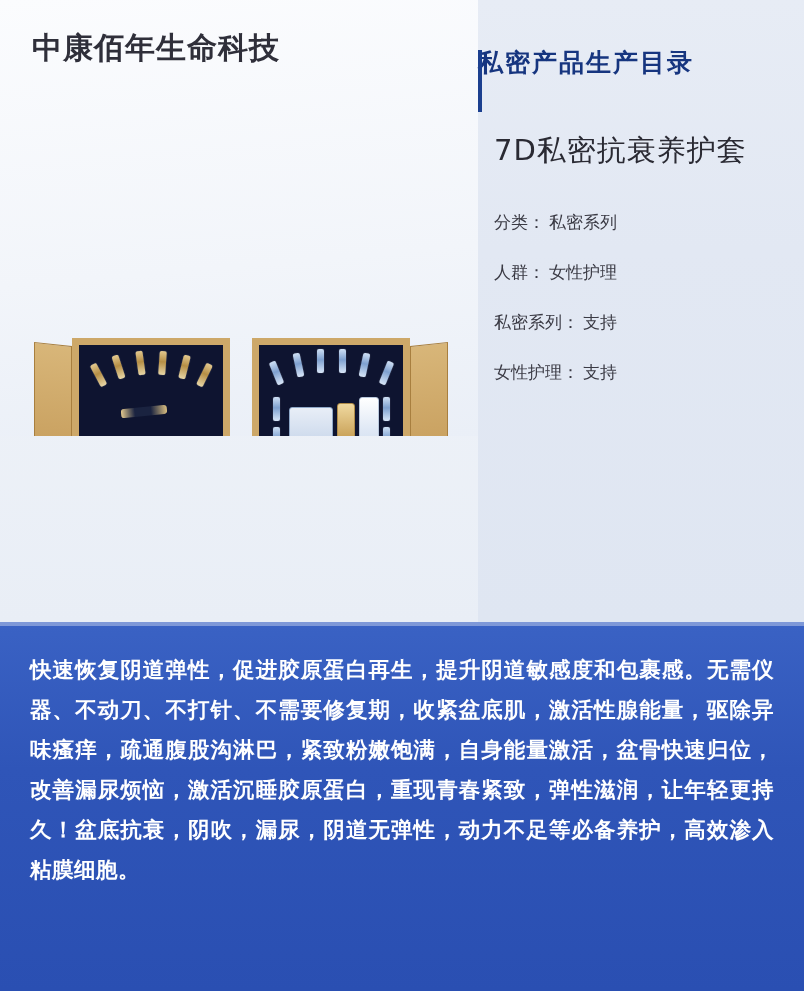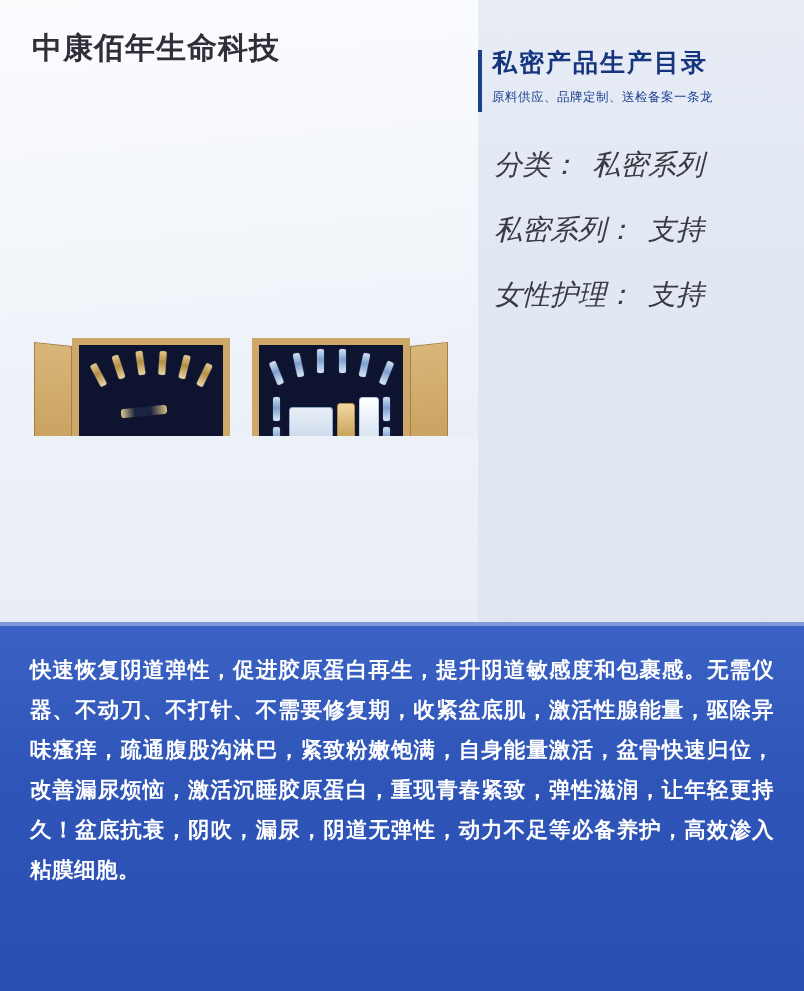--- a/index.html
+++ b/index.html
@@ -116,21 +116,20 @@
     position: relative;
     width: 326px;
     height: 622px;
     background: linear-gradient(180deg, #e7ecf5 0%, #e2e8f3 40%, #dfe6f2 100%);
     box-sizing: border-box;
     padding: 0;
   }
   .catalog-head {
     position: relative;
     margin: 46px 0 0 0;
-    padding-left: 14px;
   }
   .catalog-head:before {
     content: "";
     position: absolute;
     left: 0;
     top: 4px;
     width: 4px;
     height: 62px;
     background: #1b3f8f;
   }
@@ -156,32 +155,31 @@
     white-space: nowrap;
     font-family: "DejaVu Sans", "Liberation Sans", sans-serif;
   }
   .spec-list {
     margin: 40px 0 0 16px;
   }
   .spec-row {
     display: flex;
     align-items: baseline;
     margin-bottom: 27px;
-    font-size: 28px;
+    font-size: 17px;
     color: #3a3a44;
     font-family: "DejaVu Sans", "Liberation Sans", sans-serif;
-    font-style: italic;
   }
   .spec-label {
     color: #3a3a44;
     white-space: nowrap;
   }
   .spec-value {
     color: #3a3a44;
-    margin-left: 14px;
+    margin-left: 4px;
     white-space: nowrap;
   }
 
   
   .bottom {
     position: relative;
     height: 369px;
     background: linear-gradient(180deg, #3a62c4 0%, #2f55b8 40%, #2a4fb2 100%);
     box-sizing: border-box;
     padding: 28px 30px 0 30px;
@@ -281,30 +279,34 @@
             <div class="vial blue" style="left:80px; top:8px;  transform:rotate(12deg);"></div>
             <div class="vial blue" style="left:102px;top:16px; transform:rotate(24deg);"></div>
           </div>
         </div>
       </div>
     </div>
 
     <div class="right-panel">
       <div class="catalog-head">
         <div class="catalog-title">私密产品生产目录</div>
-        <div class="catalog-sub">原料供应、品牌定制、送检备案一条龙</div>
       </div>
 
+      <div class="product-name">7D私密抗衰养护套</div>
 
       <div class="spec-list">
         <div class="spec-row">
           <span class="spec-label">分类：</span>
           <span class="spec-value">私密系列</span>
         </div>
         <div class="spec-row">
+          <span class="spec-label">人群：</span>
+          <span class="spec-value">女性护理</span>
+        </div>
+        <div class="spec-row">
           <span class="spec-label">私密系列：</span>
           <span class="spec-value">支持</span>
         </div>
         <div class="spec-row">
           <span class="spec-label">女性护理：</span>
           <span class="spec-value">支持</span>
         </div>
       </div>
     </div>
   </div>

